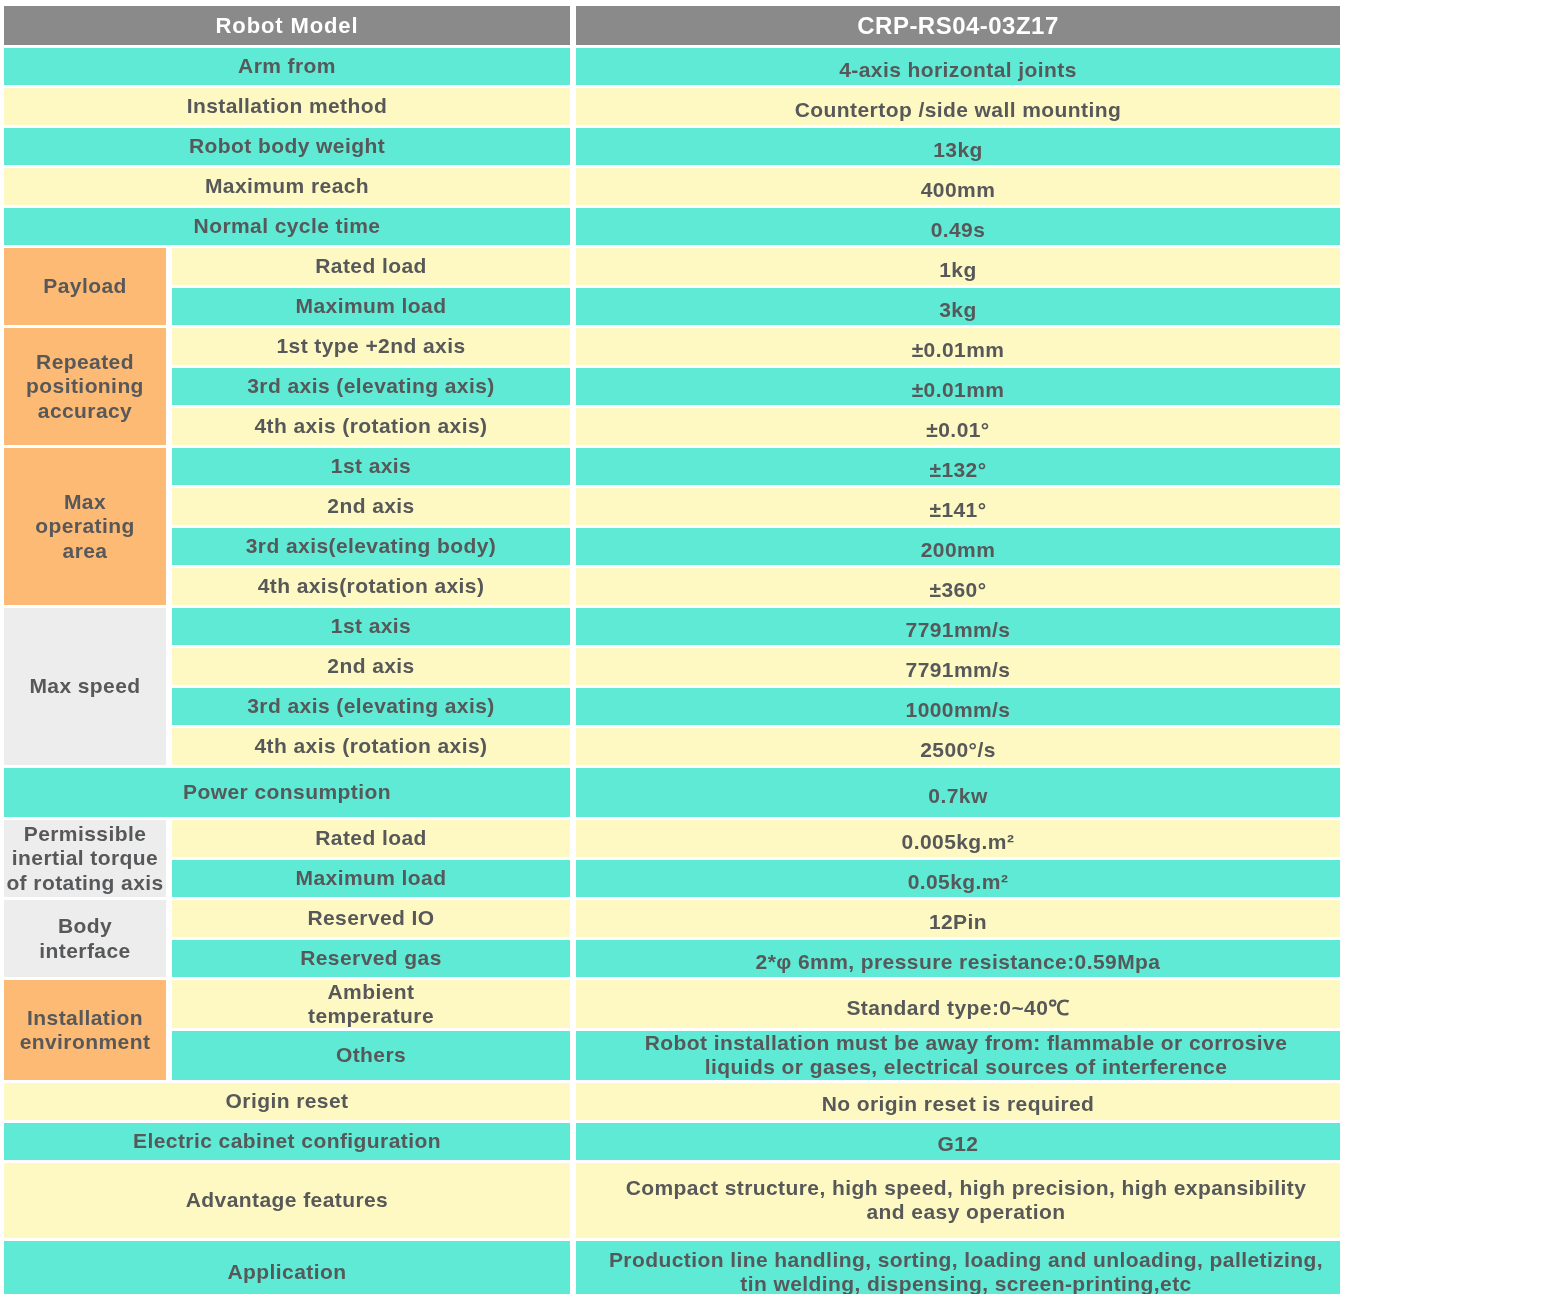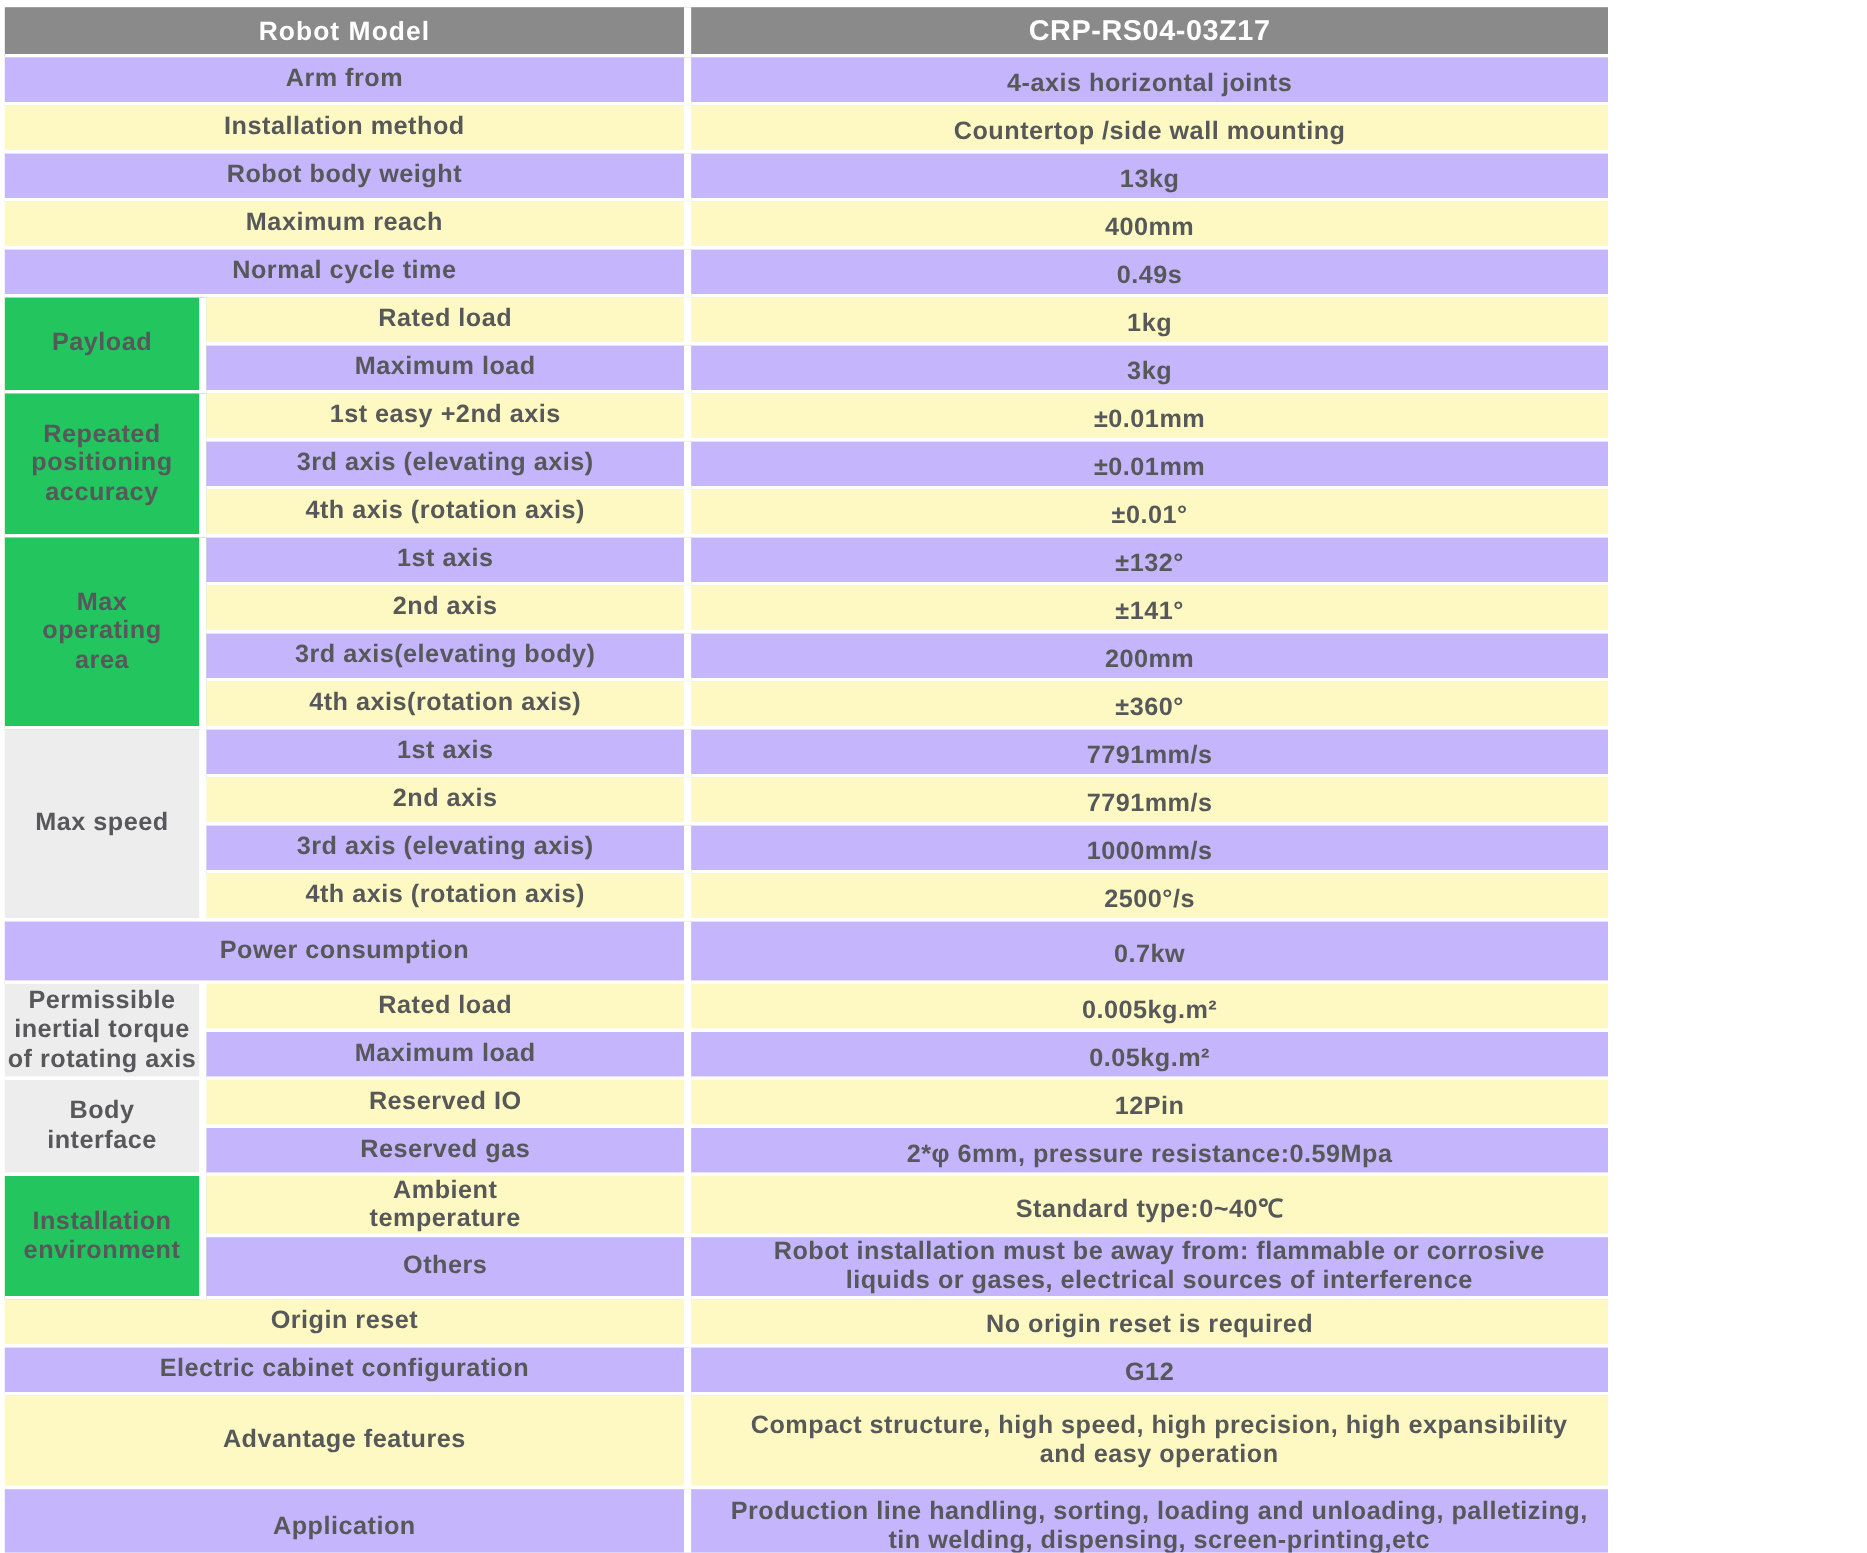--- a/index.html
+++ b/index.html
@@ -37,23 +37,23 @@
   th.head{
     background:#8a8a8a;
     color:#ffffff;
     height:42px;
     font-size:22px;
     letter-spacing:0.04em;
   }
   th.head.val-head{font-size:24px;letter-spacing:0.02em;}
   td.group, th.head.first, td.label{border-right:6px solid #ffffff;}
   td{height:40px;}
-  td.white{background:#c4b5fd;}
+  td.white{background:#5eead4;}
   td.gray{background:#fef9c3;}
-  td.group.dark{background:#22c55e;text-align:center;}
+  td.group.dark{background:#fdba74;text-align:center;}
   td.group.light{background:#ededed;}
   td.val{padding-top:7px;}
   td.val.left{
     text-align:center;
     padding-left:16px;
     padding-top:0;
   }
   
   tbody tr:nth-child(20) td{height:52px;text-align:center;}
   tbody tr:nth-child(25) td{height:46px;}
@@ -102,21 +102,21 @@
           <td class="val gray">1kg</td>
         </tr>
         <tr>
           <td class="label white">Maximum load</td>
           <td class="val white">3kg</td>
         </tr>
         <tr>
           <td class="group dark" rowspan="3">Repeated
 positioning
 accuracy</td>
-          <td class="label gray">1st easy +2nd axis</td>
+          <td class="label gray">1st type +2nd axis</td>
           <td class="val gray">±0.01mm</td>
         </tr>
         <tr>
           <td class="label white">3rd axis (elevating axis)</td>
           <td class="val white">±0.01mm</td>
         </tr>
         <tr>
           <td class="label gray">4th axis (rotation axis)</td>
           <td class="val gray">±0.01°</td>
         </tr>

